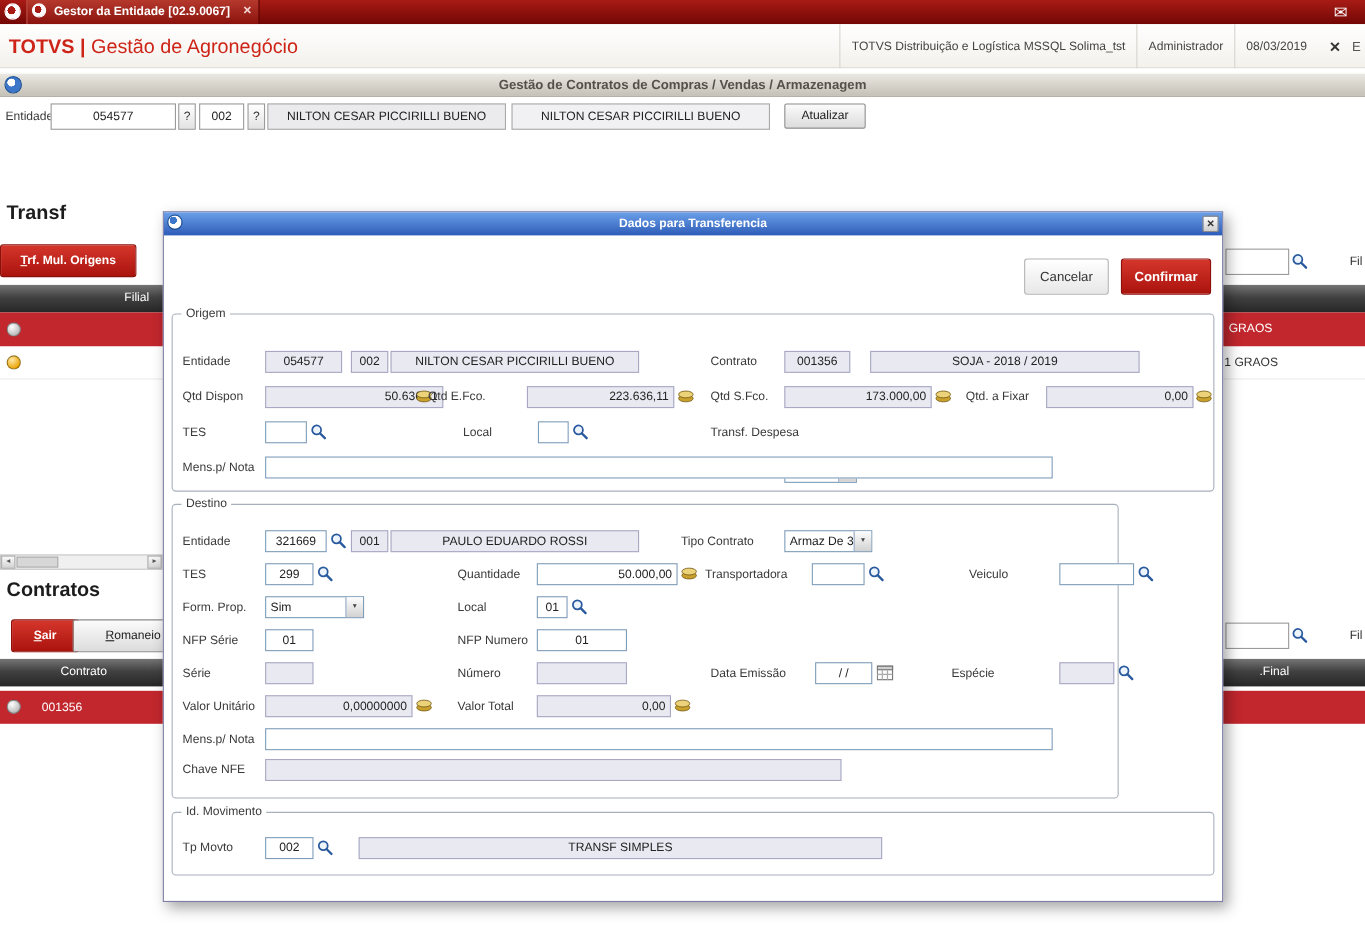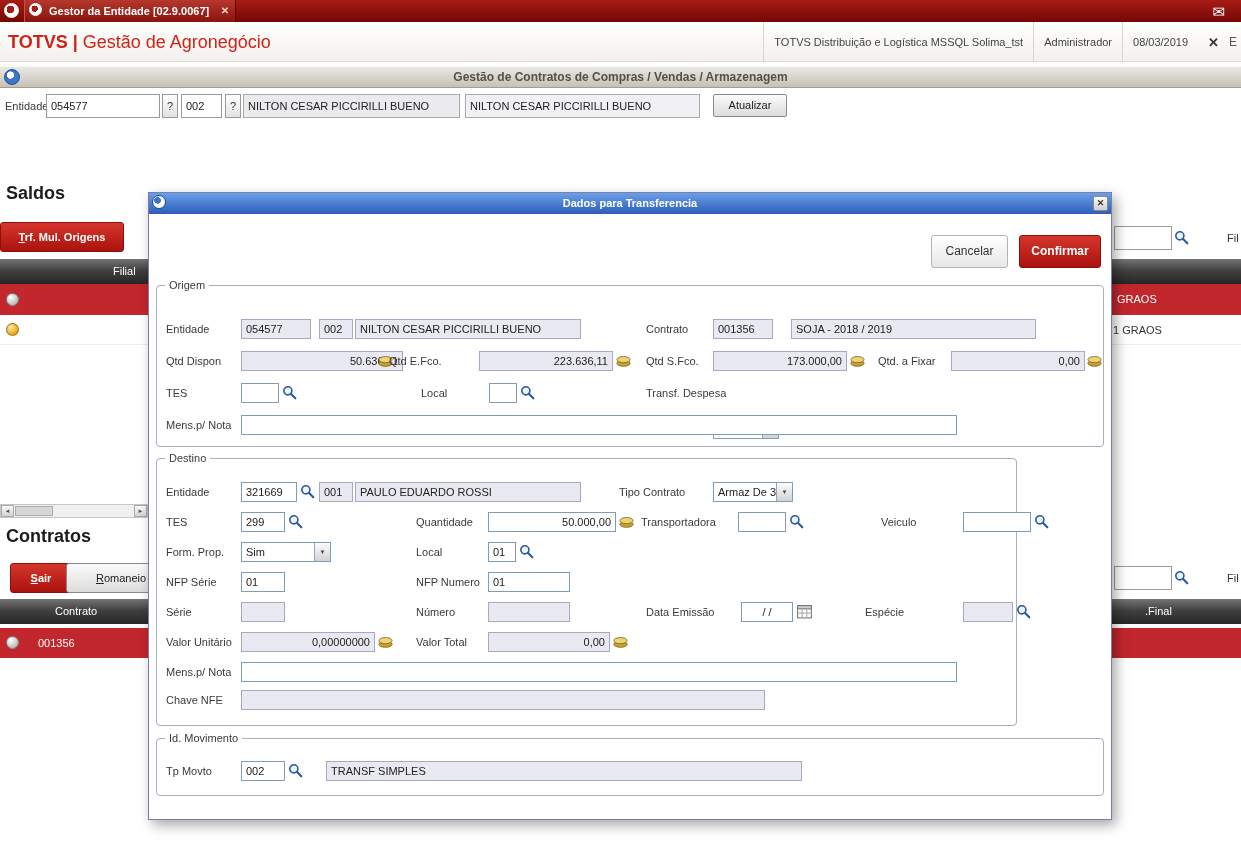--- a/index.html
+++ b/index.html
@@ -33,21 +33,21 @@
   #titlebar { position:absolute; left:0; top:66px; width:1241px; height:22px;
     background:linear-gradient(#eae8e2,#c5c1b7); border-top:1px solid #f8f8f6; border-bottom:1px solid #a39e93;
     text-align:center; font-size:12px; font-weight:bold; color:#55514a; line-height:21px; }
   .blue-circ { position:absolute; width:16px; height:16px; border-radius:50%;
     background:radial-gradient(circle at 38% 36%, #fff 0 28%, #3b76c9 30%); border:1px solid #1d4e93; }
   #titlebar .blue-circ { left:4px; top:2px; }
 
   
   .lbl { position:absolute; font-size:11px; color:#3a3a3a; height:20px; line-height:20px; white-space:nowrap; }
   .tb { position:absolute; height:20px; border:1px solid #7f9db9; background:#fff; font-size:11px;
-    line-height:18px; padding:0 4px; color:#222; overflow:hidden; white-space:nowrap; }
+    line-height:18px; padding:0 4px; color:#222; overflow:hidden; white-space:nowrap;text-align:center; }
   .tb.ro { background:#e9e9f2; border-color:#a8a8c4; }
   .tb.num { text-align:right; }
   .tb.h24 { height:24px; line-height:22px; }
   .tb.gry { border-color:#9a9a9a; }
   .tb.gry.ro { background:#ebebee; border-color:#a9a9a9; }
   .help-btn { position:absolute; width:16px; height:24px; background:linear-gradient(#ffffff,#e2e2e2);
     border:1px solid #9a9a9a; text-align:center; line-height:22px; font-size:11px; color:#333; }
   .btn-std { position:absolute; background:linear-gradient(#fbfbfb,#dcdcdc); border:1px solid #8a8a8a;
     border-radius:2px; font-size:11px; color:#222; text-align:center; }
   .btn-red { position:absolute; background:linear-gradient(#d5362b,#aa130d); border:1px solid #8c0f0a;
@@ -136,21 +136,21 @@
 
   <span class="lbl" style="left:5px; top:96px;">Entidade</span>
   <div class="tb gry h24" style="left:46px; top:94px; width:114px;">054577</div>
   <div class="help-btn" style="left:162px; top:94px;">?</div>
   <div class="tb gry h24" style="left:181px; top:94px; width:41px;">002</div>
   <div class="help-btn" style="left:225px; top:94px;">?</div>
   <div class="tb gry ro h24" style="left:243px; top:94px; width:217px;">NILTON CESAR PICCIRILLI BUENO</div>
   <div class="tb gry ro h24" style="left:465px; top:94px; width:235px; background:#f1f1f3;">NILTON CESAR PICCIRILLI BUENO</div>
   <div class="btn-std" style="left:713px; top:94px; width:74px; height:23px; line-height:21px;">Atualizar</div>
 
-  <div class="sec-h" style="left:6px; top:183px;">Saldos</div>
+  <div class="sec-h" style="left:6px; top:183px;">Transf</div>
   <div class="btn-red accel" style="left:0; top:222px; width:124px; height:30px; line-height:28px;">Trf. Mul. Origens</div>
   <div class="search-tb" style="left:1114px; top:226px;"></div>
   <span class="mag" style="left:1174px; top:230px;">
     <svg width="16" height="16" viewBox="0 0 15 15">
         <circle cx="5.5" cy="5.5" r="3.8" fill="#eef4fb" stroke="#2a5a9e" stroke-width="1.5"></circle>
         <line x1="8.3" y1="8.3" x2="12.5" y2="12.5" stroke="#2a5a9e" stroke-width="2" stroke-linecap="round"></line>
       </svg>
   </span>
   <span class="filter-lbl" style="left:1227px; top:232px;">Fil</span>
 

